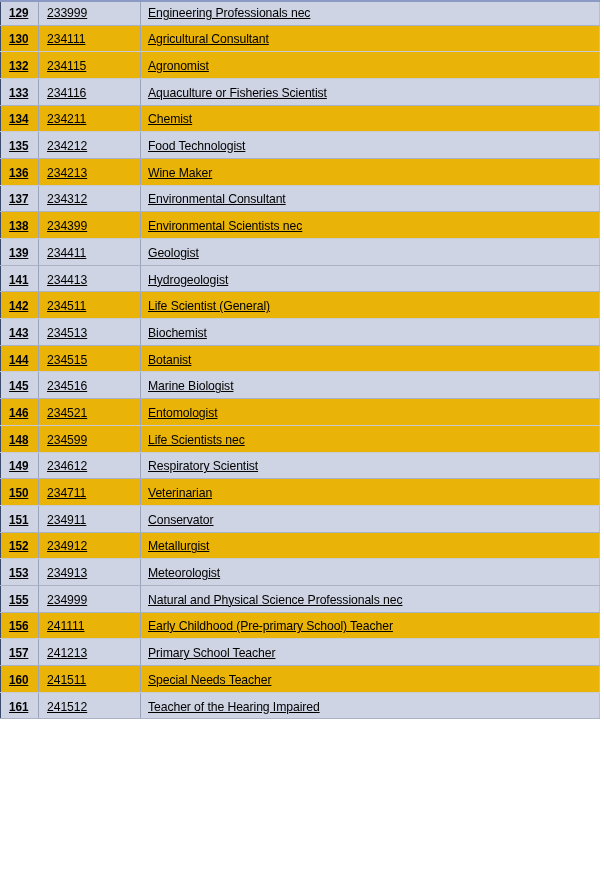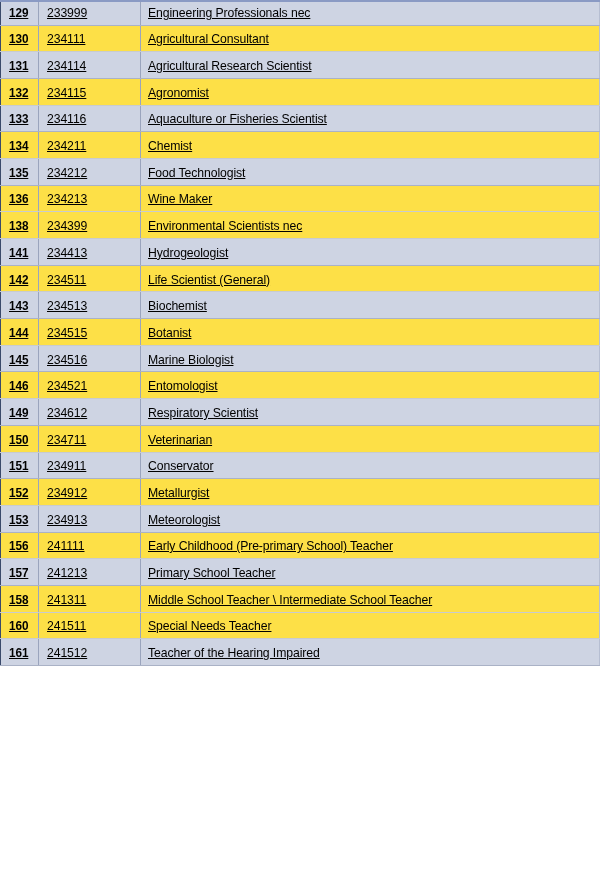--- a/index.html
+++ b/index.html
@@ -43,21 +43,21 @@
 
   table.occ-table col.c-index { width: 38px; }
   table.occ-table col.c-code  { width: 102px; }
   table.occ-table col.c-title { width: 458px; }
 
   tr.row {
     height: 26.7px;
     text-decoration: underline;
   }
   tr.row-odd  { background: #ced4e3; }   
-  tr.row-even { background: #fde047; }   
+  tr.row-even { background: #eab308; }   
 
   td {
     padding: 0;
     margin: 0;
     vertical-align: middle;
     border-bottom: 1px solid #aab2c6;
     overflow: hidden;
     white-space: nowrap;
   }
   tr.row-even > td { border-bottom: 1px solid #c8cbcf; }
@@ -120,25 +120,20 @@
         <tr class="row row-odd row-first">
           <td class="cell-index"><span class="txt txt-bold">129</span></td>
           <td class="cell-code"><span class="txt txt-code">233999</span></td>
           <td class="cell-title"><span class="txt txt-title">Engineering Professionals nec</span></td>
         </tr>
         <tr class="row row-even">
           <td class="cell-index"><span class="txt txt-bold">130</span></td>
           <td class="cell-code"><span class="txt txt-code">234111</span></td>
           <td class="cell-title"><span class="txt txt-title">Agricultural Consultant</span></td>
         </tr>
-        <tr class="row row-odd">
-          <td class="cell-index"><span class="txt txt-bold">131</span></td>
-          <td class="cell-code"><span class="txt txt-code">234114</span></td>
-          <td class="cell-title"><span class="txt txt-title">Agricultural Research Scientist</span></td>
-        </tr>
         <tr class="row row-even">
           <td class="cell-index"><span class="txt txt-bold">132</span></td>
           <td class="cell-code"><span class="txt txt-code">234115</span></td>
           <td class="cell-title"><span class="txt txt-title">Agronomist</span></td>
         </tr>
         <tr class="row row-odd">
           <td class="cell-index"><span class="txt txt-bold">133</span></td>
           <td class="cell-code"><span class="txt txt-code">234116</span></td>
           <td class="cell-title"><span class="txt txt-title">Aquaculture or Fisheries Scientist</span></td>
         </tr>
@@ -150,26 +145,36 @@
         <tr class="row row-odd">
           <td class="cell-index"><span class="txt txt-bold">135</span></td>
           <td class="cell-code"><span class="txt txt-code">234212</span></td>
           <td class="cell-title"><span class="txt txt-title">Food Technologist</span></td>
         </tr>
         <tr class="row row-even">
           <td class="cell-index"><span class="txt txt-bold">136</span></td>
           <td class="cell-code"><span class="txt txt-code">234213</span></td>
           <td class="cell-title"><span class="txt txt-title">Wine Maker</span></td>
         </tr>
+        <tr class="row row-odd">
+          <td class="cell-index"><span class="txt txt-bold">137</span></td>
+          <td class="cell-code"><span class="txt txt-code">234312</span></td>
+          <td class="cell-title"><span class="txt txt-title">Environmental Consultant</span></td>
+        </tr>
         <tr class="row row-even">
           <td class="cell-index"><span class="txt txt-bold">138</span></td>
           <td class="cell-code"><span class="txt txt-code">234399</span></td>
           <td class="cell-title"><span class="txt txt-title">Environmental Scientists nec</span></td>
         </tr>
         <tr class="row row-odd">
+          <td class="cell-index"><span class="txt txt-bold">139</span></td>
+          <td class="cell-code"><span class="txt txt-code">234411</span></td>
+          <td class="cell-title"><span class="txt txt-title">Geologist</span></td>
+        </tr>
+        <tr class="row row-odd">
           <td class="cell-index"><span class="txt txt-bold">141</span></td>
           <td class="cell-code"><span class="txt txt-code">234413</span></td>
           <td class="cell-title"><span class="txt txt-title">Hydrogeologist</span></td>
         </tr>
         <tr class="row row-even">
           <td class="cell-index"><span class="txt txt-bold">142</span></td>
           <td class="cell-code"><span class="txt txt-code">234511</span></td>
           <td class="cell-title"><span class="txt txt-title">Life Scientist (General)</span></td>
         </tr>
         <tr class="row row-odd">
@@ -185,20 +190,25 @@
         <tr class="row row-odd">
           <td class="cell-index"><span class="txt txt-bold">145</span></td>
           <td class="cell-code"><span class="txt txt-code">234516</span></td>
           <td class="cell-title"><span class="txt txt-title">Marine Biologist</span></td>
         </tr>
         <tr class="row row-even">
           <td class="cell-index"><span class="txt txt-bold">146</span></td>
           <td class="cell-code"><span class="txt txt-code">234521</span></td>
           <td class="cell-title"><span class="txt txt-title">Entomologist</span></td>
         </tr>
+        <tr class="row row-even">
+          <td class="cell-index"><span class="txt txt-bold">148</span></td>
+          <td class="cell-code"><span class="txt txt-code">234599</span></td>
+          <td class="cell-title"><span class="txt txt-title">Life Scientists nec</span></td>
+        </tr>
         <tr class="row row-odd">
           <td class="cell-index"><span class="txt txt-bold">149</span></td>
           <td class="cell-code"><span class="txt txt-code">234612</span></td>
           <td class="cell-title"><span class="txt txt-title">Respiratory Scientist</span></td>
         </tr>
         <tr class="row row-even">
           <td class="cell-index"><span class="txt txt-bold">150</span></td>
           <td class="cell-code"><span class="txt txt-code">234711</span></td>
           <td class="cell-title"><span class="txt txt-title">Veterinarian</span></td>
         </tr>
@@ -210,36 +220,36 @@
         <tr class="row row-even">
           <td class="cell-index"><span class="txt txt-bold">152</span></td>
           <td class="cell-code"><span class="txt txt-code">234912</span></td>
           <td class="cell-title"><span class="txt txt-title">Metallurgist</span></td>
         </tr>
         <tr class="row row-odd">
           <td class="cell-index"><span class="txt txt-bold">153</span></td>
           <td class="cell-code"><span class="txt txt-code">234913</span></td>
           <td class="cell-title"><span class="txt txt-title">Meteorologist</span></td>
         </tr>
+        <tr class="row row-odd">
+          <td class="cell-index"><span class="txt txt-bold">155</span></td>
+          <td class="cell-code"><span class="txt txt-code">234999</span></td>
+          <td class="cell-title"><span class="txt txt-title">Natural and Physical Science Professionals nec</span></td>
+        </tr>
         <tr class="row row-even">
           <td class="cell-index"><span class="txt txt-bold">156</span></td>
           <td class="cell-code"><span class="txt txt-code">241111</span></td>
           <td class="cell-title"><span class="txt txt-title">Early Childhood (Pre-primary School) Teacher</span></td>
         </tr>
         <tr class="row row-odd">
           <td class="cell-index"><span class="txt txt-bold">157</span></td>
           <td class="cell-code"><span class="txt txt-code">241213</span></td>
           <td class="cell-title"><span class="txt txt-title">Primary School Teacher</span></td>
         </tr>
         <tr class="row row-even">
-          <td class="cell-index"><span class="txt txt-bold">158</span></td>
-          <td class="cell-code"><span class="txt txt-code">241311</span></td>
-          <td class="cell-title"><span class="txt txt-title">Middle School Teacher \ Intermediate School Teacher</span></td>
-        </tr>
-        <tr class="row row-even">
           <td class="cell-index"><span class="txt txt-bold">160</span></td>
           <td class="cell-code"><span class="txt txt-code">241511</span></td>
           <td class="cell-title"><span class="txt txt-title">Special Needs Teacher</span></td>
         </tr>
         <tr class="row row-odd">
           <td class="cell-index"><span class="txt txt-bold">161</span></td>
           <td class="cell-code"><span class="txt txt-code">241512</span></td>
           <td class="cell-title"><span class="txt txt-title">Teacher of the Hearing Impaired</span></td>
         </tr>
       </tbody>

